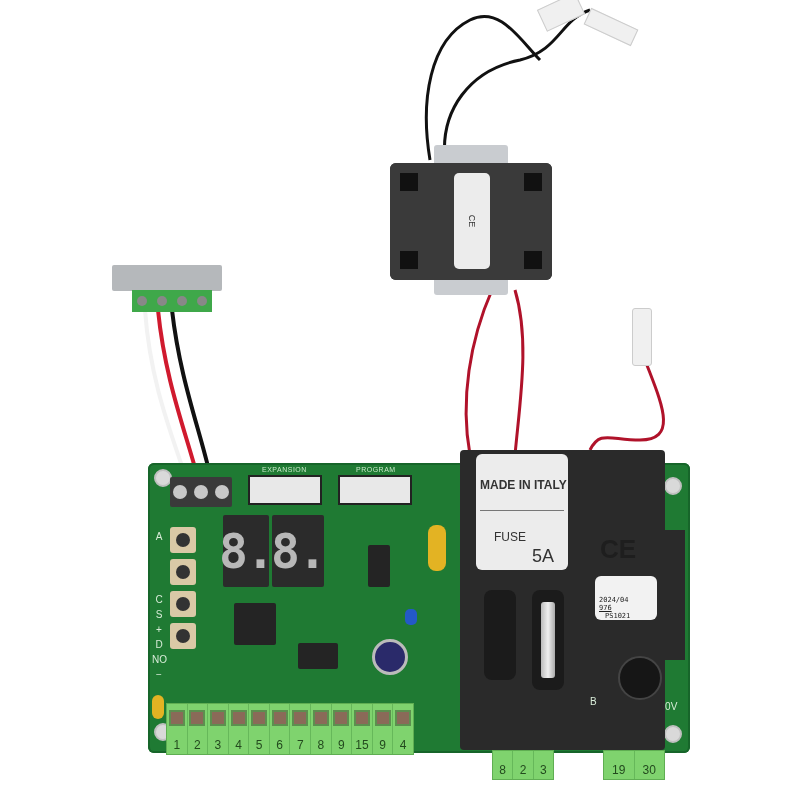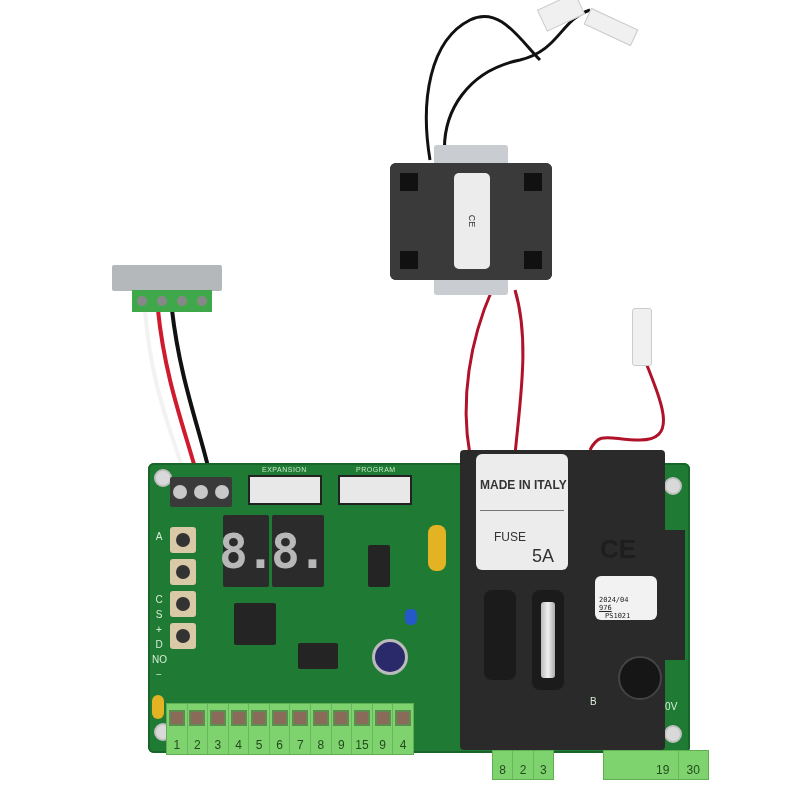--- a/index.html
+++ b/index.html
@@ -195,20 +195,20 @@
   <div class="tcell">
       <span class="num">8</span>
     </div>
   <div class="tcell">
       <span class="num">2</span>
     </div>
   <div class="tcell">
       <span class="num">3</span>
     </div>
 </div>
-<div class="abs terminal" style="left:603px;top:750px;width:60px;height:28px;padding-left:44px;">
+<div class="abs terminal" style="left:603px;top:750px;width:60px;height:28px;">
   <div class="tcell">
       <span class="num">19</span>
     </div>
   <div class="tcell">
       <span class="num">30</span>
     </div>
 </div>
 
 </body></html>

